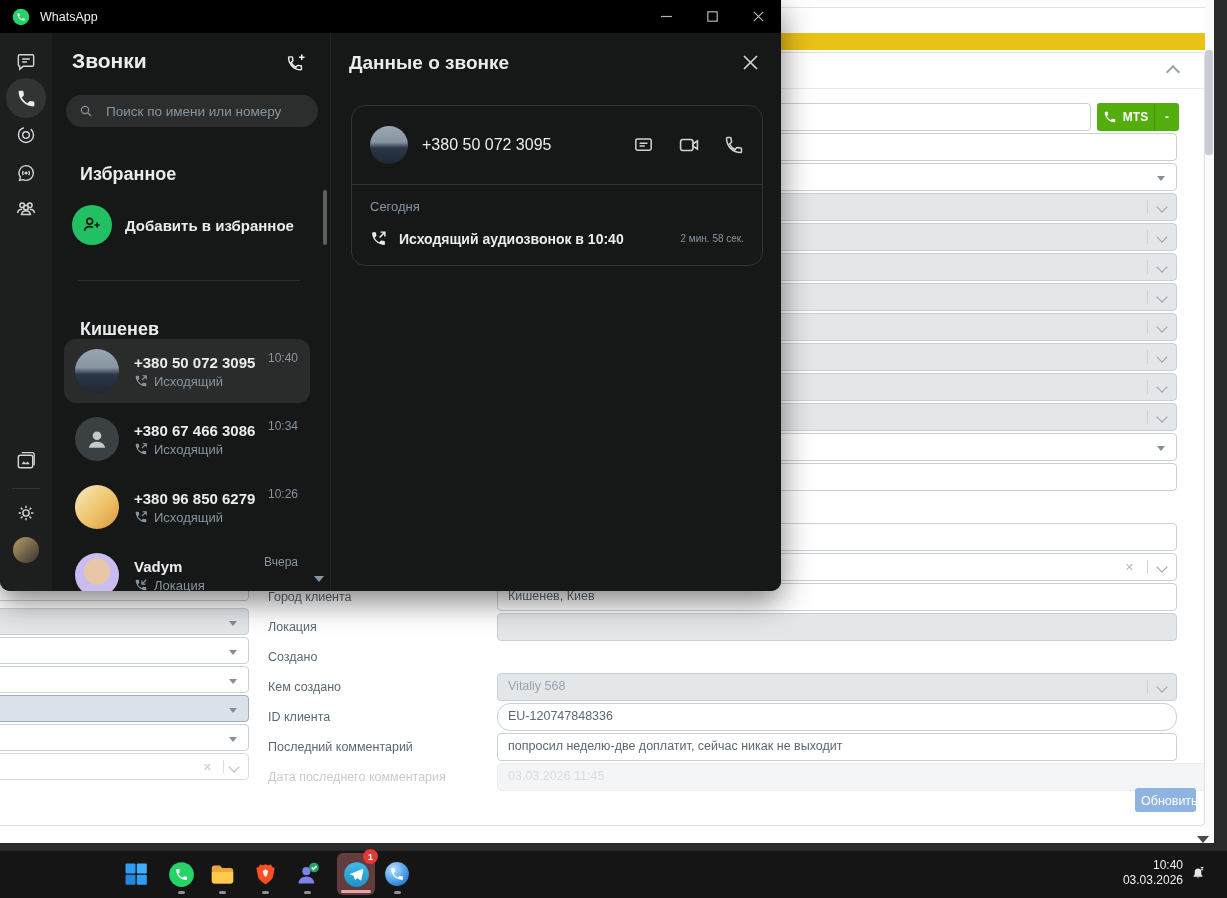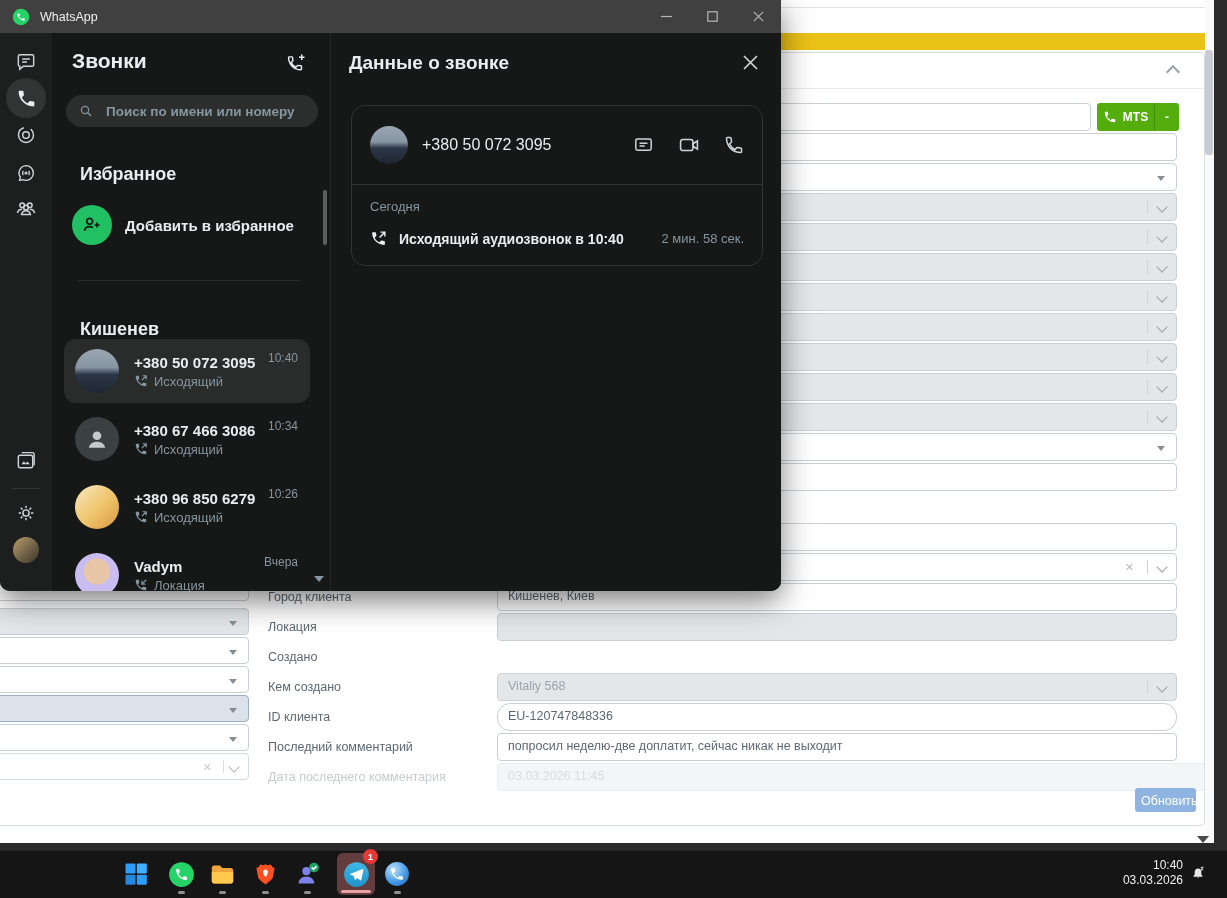--- a/index.html
+++ b/index.html
@@ -28,36 +28,36 @@
   .mts-caret{width:24px;text-align:center;border-left:1px solid rgba(0,0,0,.18);align-self:stretch;line-height:28px;}
   .upd-btn{position:absolute;left:1135px;top:788px;width:61px;height:24px;background:#8fb4e2;color:#fff;font-size:12.5px;border:none;border-radius:3px;line-height:24px;text-align:center;}
   .scroll-lane{position:absolute;left:1205px;top:0;width:9px;height:843px;background:#fafafa;}
   .scroll-thumb{position:absolute;left:1205px;top:50px;width:8px;height:105px;background:#c7cdd2;border-radius:3px;}
   .scroll-dn{position:absolute;left:1197px;top:836px;width:0;height:0;border:6px solid transparent;border-top:7px solid #4a4a4a;}
   .dark-right{position:absolute;left:1214px;top:0;width:13px;height:850px;background:#2b2b2b;}
   .dark-bottom{position:absolute;left:0;top:843px;width:1227px;height:7px;background:#2b2b2b;}
 
   
   .wa{position:absolute;left:0;top:0;width:781px;height:591px;z-index:10;background:#161717;border-radius:0 0 10px 10px;box-shadow:0 10px 30px rgba(0,0,0,.5);overflow:hidden;}
-  .wa-titlebar{position:absolute;left:0;top:0;width:100%;height:33px;background:#404040;display:flex;align-items:center;}
+  .wa-titlebar{position:absolute;left:0;top:0;width:100%;height:33px;background:#000000;display:flex;align-items:center;}
   .wa-title{color:#ededed;font-size:12.5px;margin-left:10px;}
   .wa-logo{margin-left:12px;display:flex;}
   .wa-ctrls{position:absolute;right:0;top:0;height:33px;display:flex;}
   .wa-ctrl{width:46px;height:33px;display:flex;align-items:center;justify-content:center;color:#b6b6b6;}
   .wa-body{position:absolute;left:0;top:33px;width:100%;height:558px;display:flex;}
   .wa-side{position:relative;width:52px;background:#1d1f1f;flex:none;}
   .side-ic{position:absolute;left:50%;transform:translateX(-50%);display:flex;align-items:center;justify-content:center;}
   .call-active{width:40px;height:40px;border-radius:50%;background:#323434;}
   .side-div{position:absolute;left:12px;width:28px;height:1px;background:#333637;}
   .side-avatar{width:26px;height:26px;border-radius:50%;background:linear-gradient(135deg,#b99d6b,#6b5d45 60%,#3c352a);}
   .wa-calls{position:relative;width:278px;background:#161717;flex:none;}
   .calls-title{position:absolute;left:20px;top:16px;font-size:21px;font-weight:bold;color:#e9edef;}
   .newcall{position:absolute;right:22px;top:19px;}
   .search-pill{position:absolute;left:14px;top:62px;width:252px;height:32px;background:#2c2e2e;border-radius:16px;display:flex;align-items:center;padding:0 12px;box-sizing:border-box;}
-  .search-input{background:transparent;border:none;outline:none;color:#fca5a5;font-size:13.5px;margin-left:10px;width:190px;font-family:"Liberation Sans",sans-serif;font-weight:bold;}
+  .search-input{background:transparent;border:none;outline:none;color:#fca5a5;font-size:13.5px;margin-left:10px;width:190px;font-family:"Liberation Sans",sans-serif;}
   .search-input::placeholder{color:#8696a0;}
   .sec-head{position:absolute;left:28px;color:#e9edef;font-size:18px;font-weight:bold;}
   .fav-row{position:absolute;left:20px;top:172px;display:flex;align-items:center;}
   .fav-circle{width:40px;height:40px;border-radius:50%;background:#21c063;display:flex;align-items:center;justify-content:center;}
   .fav-label{color:#e9edef;font-size:15px;font-weight:bold;margin-left:13px;}
   .fav-div{position:absolute;left:26px;top:247px;width:222px;height:1px;background:#2a2d2e;}
   .call-item{position:absolute;left:12px;width:246px;height:64px;border-radius:12px;display:flex;align-items:center;padding:0 12px 0 11px;box-sizing:border-box;}
   .call-item.sel{background:#2a2b2b;}
   .ci-avatar{width:44px;height:44px;border-radius:50%;flex:none;overflow:hidden;}
   .ci-text{margin-left:15px;flex:1;min-width:0;}
@@ -76,21 +76,21 @@
   .det-card{position:absolute;left:20px;top:72px;width:412px;border:1px solid #2f3435;border-radius:14px;box-sizing:border-box;}
   .det-row1{display:flex;align-items:center;padding:0 18px;height:78px;}
   .det-av{width:38px;height:38px;border-radius:50%;flex:none;}
   .det-name{color:#e9edef;font-size:16px;font-weight:500;margin-left:14px;flex:1;}
   .det-actions{display:flex;gap:24px;align-items:center;}
   .det-div{height:1px;background:#2f3435;}
   .det-sec{padding:14px 18px 18px;}
   .det-day{color:#8696a0;font-size:13px;}
   .det-event{display:flex;align-items:center;margin-top:16px;}
   .det-event-text{color:#e9edef;font-size:14px;font-weight:600;margin-left:12px;flex:1;}
-  .det-dur{color:#8696a0;font-size:13px;}
+  .det-dur{color:#8696a0;font-size:10px;}
 
   
   .taskbar{position:absolute;left:0;top:850px;width:1227px;height:48px;background:#151515;z-index:20;border-top:1px solid #262626;box-sizing:border-box;}
   .tb-ic{position:absolute;top:856px;width:36px;height:36px;display:flex;align-items:center;justify-content:center;z-index:21;}
   .tb-ind{position:absolute;top:891px;width:7px;height:2.5px;background:#8f8f8f;border-radius:2px;z-index:21;}
   .tg-tile{position:absolute;left:337px;top:853px;width:38px;height:42px;background:rgba(195,110,110,.45);border-radius:6px;z-index:21;display:flex;align-items:center;justify-content:center;}
   .tg-badge{position:absolute;right:-3px;top:-4px;width:15px;height:15px;background:#e53935;border-radius:50%;color:#fff;font-size:9.5px;line-height:15px;text-align:center;font-weight:bold;}
   .tg-bar{position:absolute;left:4px;right:4px;bottom:2px;height:3px;background:#e8a2a8;border-radius:2px;}
   .clock{position:absolute;right:44px;top:858px;text-align:right;color:#f0f0f0;font-size:12px;line-height:15px;z-index:21;}
   .tb-bell{position:absolute;left:1189px;top:865px;z-index:21;}

